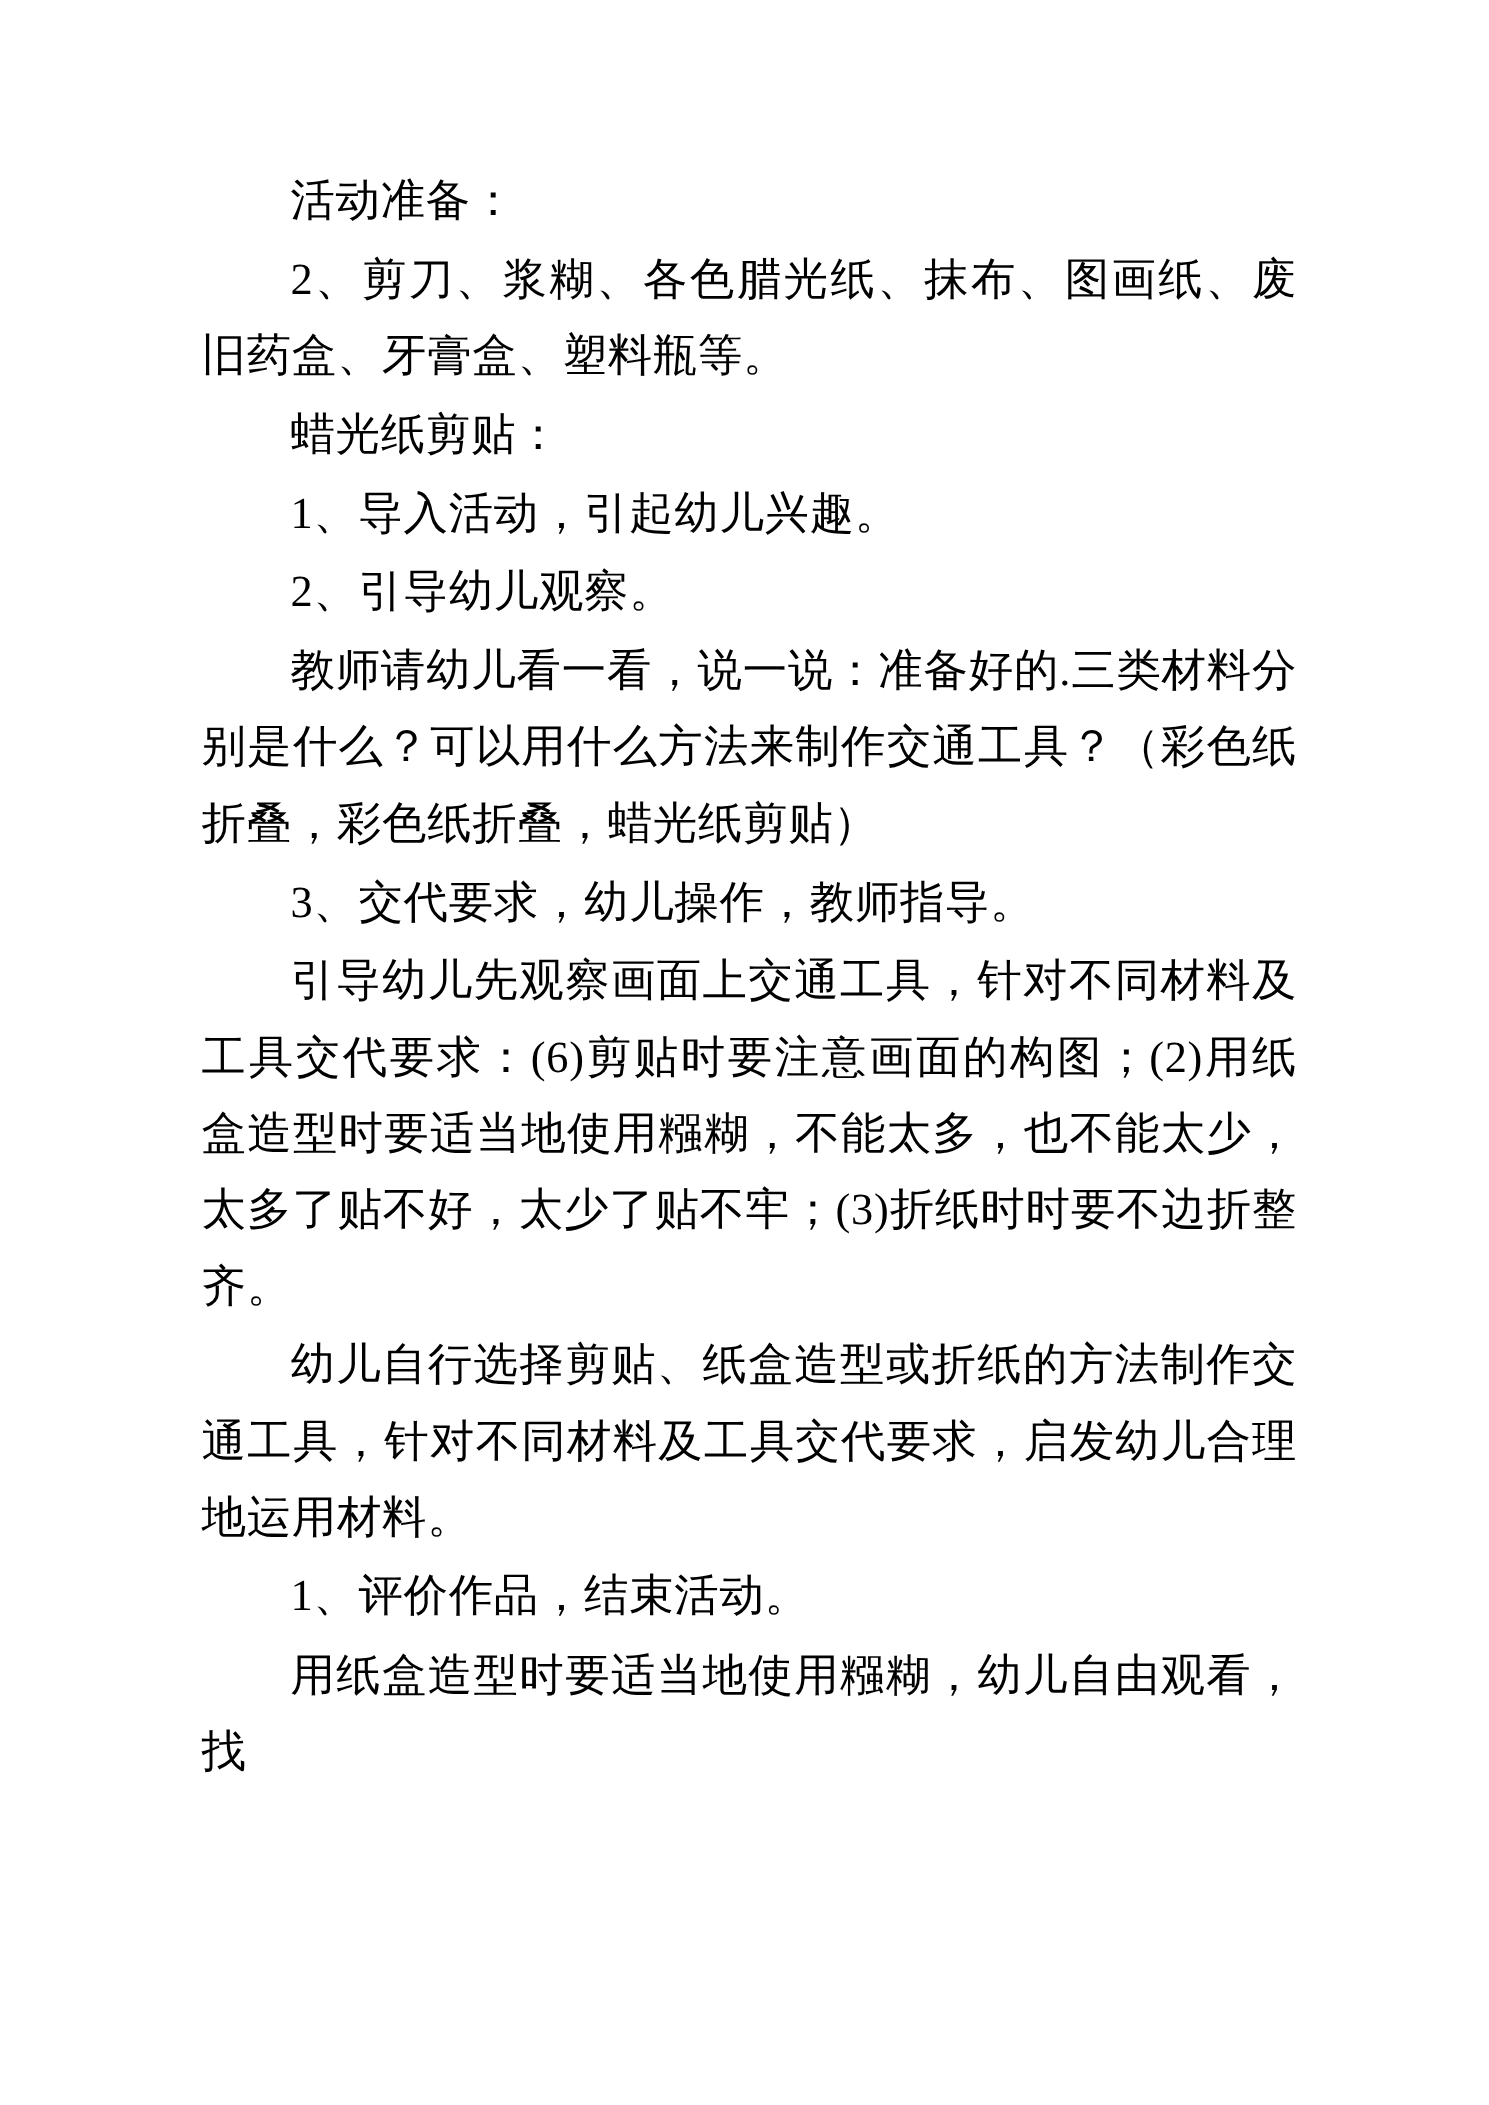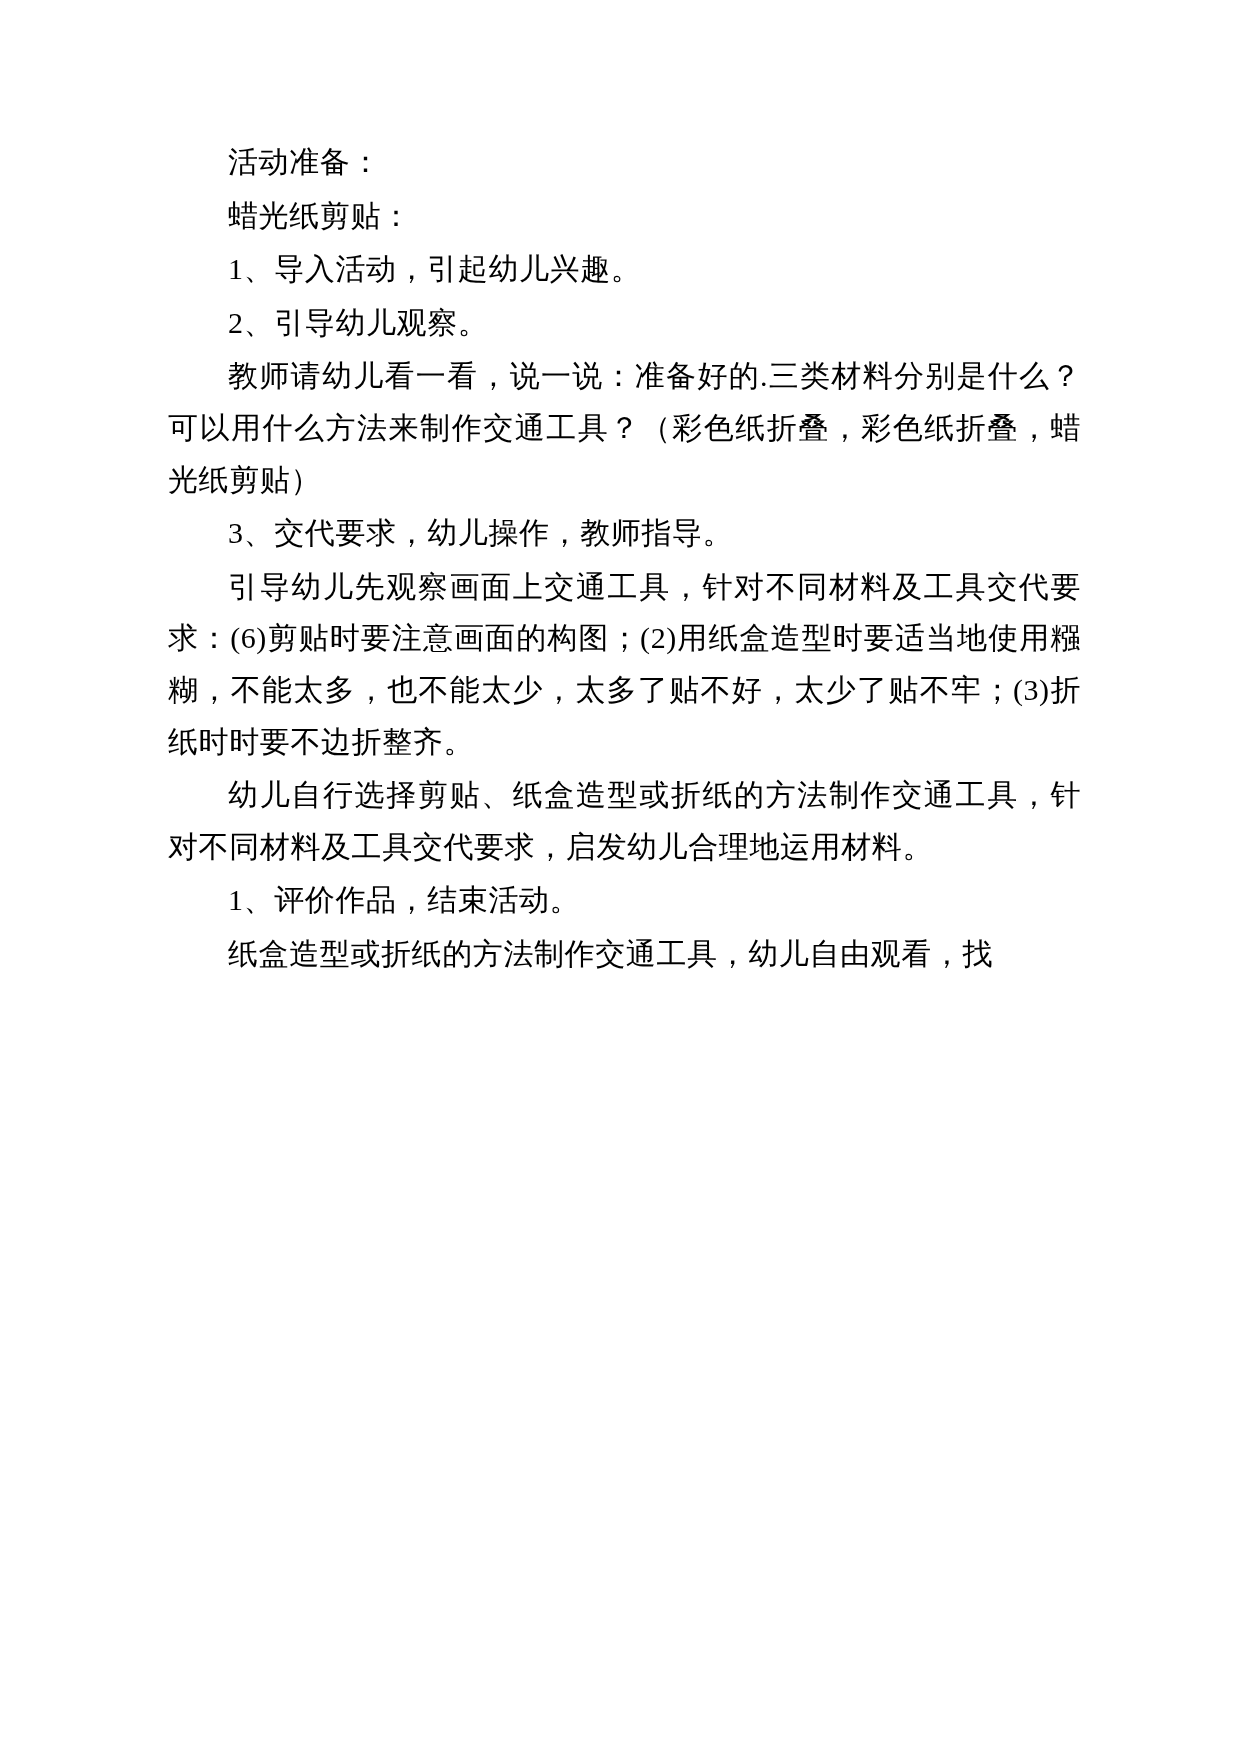--- a/index.html
+++ b/index.html
@@ -14,41 +14,42 @@
     color: #000000;
   }
   .page {
     box-sizing: border-box;
     width: 1241px;
     height: 1754px;
     padding: 136px 160px 120px 168px;
     position: relative;
   }
   .doc-body {
-    font-size: 30px;
+    font-size: 37px;
     line-height: 1.72;
     letter-spacing: 0.6px;
     text-align: justify;
     text-justify: inter-ideograph;
   }
   .para {
     margin: 0 0 2px 0;
     text-indent: 2em;
     white-space: normal;
   }
 </style>
 </head>
 <body>
 
 <div class="page">
   <div class="doc-body">
     <p class="para">活动准备：</p>
+    <p class="para">2、剪刀、浆糊、各色腊光纸、抹布、图画纸、废旧药盒、牙膏盒、塑料瓶等。</p>
     <p class="para">蜡光纸剪贴：</p>
     <p class="para">1、导入活动，引起幼儿兴趣。</p>
     <p class="para">2、引导幼儿观察。</p>
     <p class="para">教师请幼儿看一看，说一说：准备好的.三类材料分别是什么？可以用什么方法来制作交通工具？（彩色纸折叠，彩色纸折叠，蜡光纸剪贴）</p>
     <p class="para">3、交代要求，幼儿操作，教师指导。</p>
     <p class="para">引导幼儿先观察画面上交通工具，针对不同材料及工具交代要求：(6)剪贴时要注意画面的构图；(2)用纸盒造型时要适当地使用糨糊，不能太多，也不能太少，太多了贴不好，太少了贴不牢；(3)折纸时时要不边折整齐。</p>
     <p class="para">幼儿自行选择剪贴、纸盒造型或折纸的方法制作交通工具，针对不同材料及工具交代要求，启发幼儿合理地运用材料。</p>
     <p class="para">1、评价作品，结束活动。</p>
-    <p class="para">纸盒造型或折纸的方法制作交通工具，幼儿自由观看，找</p>
+    <p class="para">用纸盒造型时要适当地使用糨糊，幼儿自由观看，找</p>
   </div>
 </div>
 
 </body></html>

